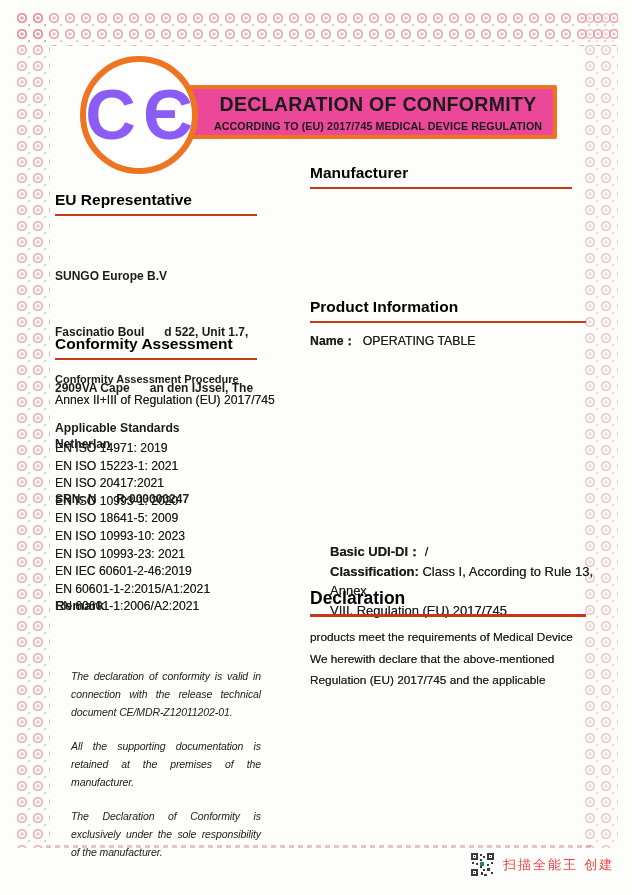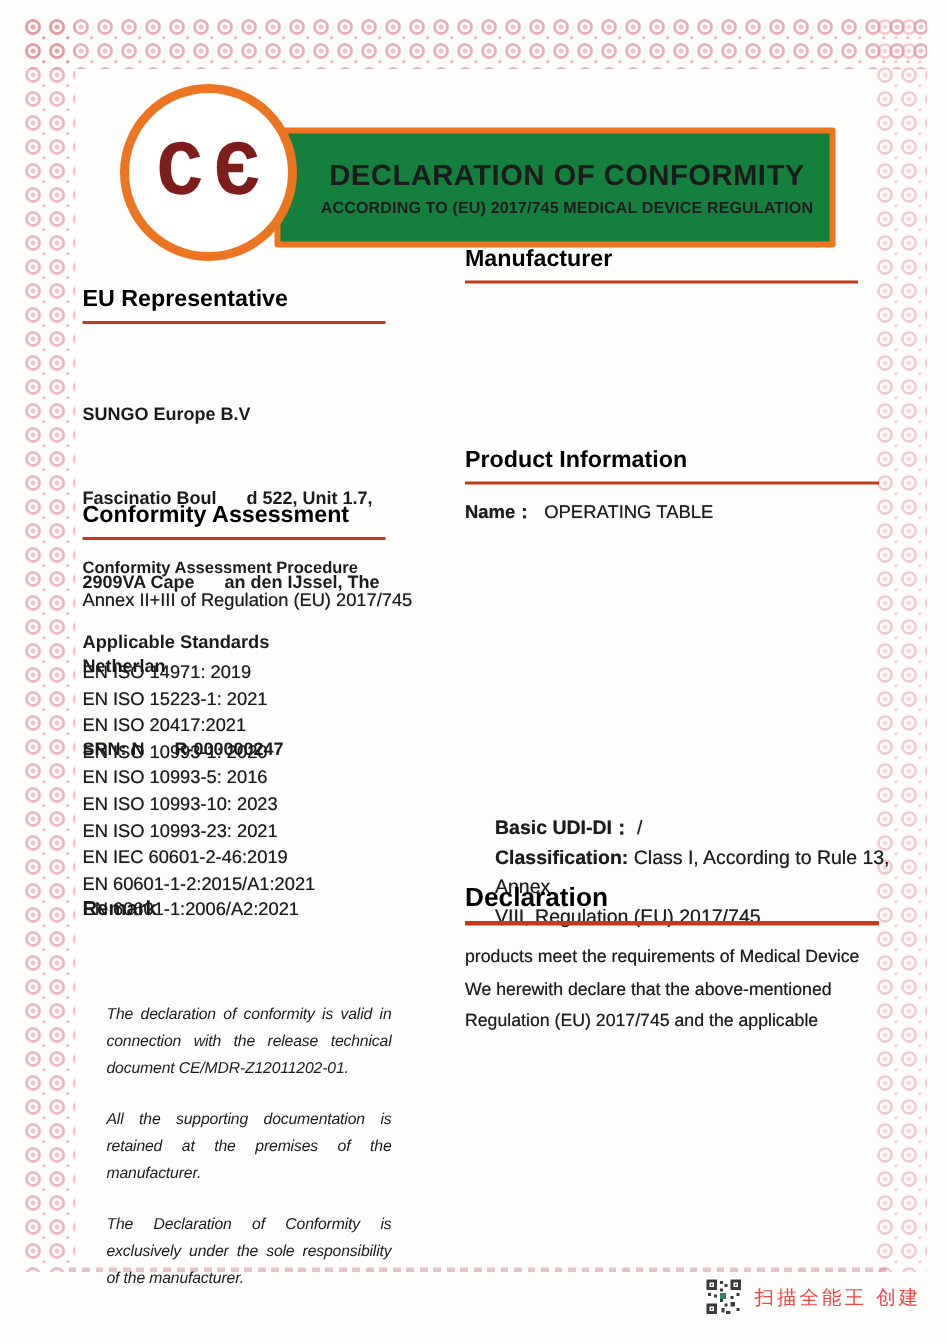--- a/index.html
+++ b/index.html
@@ -24,26 +24,26 @@
     position:absolute;left:46px;top:845px;width:545px;height:3px;opacity:.65;
     background-image:repeating-linear-gradient(90deg, rgba(190,95,100,.55) 0 5px, rgba(190,95,100,0) 5px 9px);
   }
   
   .ce-emblem{
     position:absolute;left:80px;top:56px;width:118px;height:118px;box-sizing:border-box;
     border:6px solid #ED7420;border-radius:50%;background:#fff;z-index:3;
     display:flex;align-items:center;justify-content:center;
   }
   .ce-emblem span{
-    font-size:52px;font-weight:bold;letter-spacing:7px;padding-left:7px;
-    font-family:Liberation Mono, monospace;color:#7f1d1d;
+    font-size:70px;font-weight:bold;letter-spacing:7px;padding-left:7px;
+    font-family:Liberation Sans, sans-serif;color:#8b5cf6;
   }
   .title-box{
-    position:absolute;left:183px;top:85px;width:374px;height:80px;box-sizing:border-box;
-    border:4px solid #ED7420;border-radius:2px;background:#15803d;z-index:2;
+    position:absolute;left:183px;top:85px;width:374px;height:54px;box-sizing:border-box;
+    border:4px solid #ED7420;border-radius:2px;background:#ec4899;z-index:2;
     display:flex;flex-direction:column;align-items:center;justify-content:center;
     padding-left:16px;
   }
   .doc-title{font-size:19.5px;font-weight:bold;letter-spacing:.3px;white-space:nowrap;}
   .doc-subtitle{font-size:10.7px;font-weight:bold;margin-top:4px;letter-spacing:.1px;white-space:nowrap;}
   
   .sec-h{
     position:absolute;font-size:15.5px;font-weight:bold;
     border-bottom:2.5px solid #C43A16;padding-bottom:5px;color:#000000;
   }
@@ -135,21 +135,21 @@
 
   <div class="sec-h h-conf">Conformity Assessment</div>
   <div class="proc-label">Conformity Assessment Procedure</div>
   <div class="proc-value soft">Annex II+III of Regulation (EU) 2017/745</div>
   <div class="std-label">Applicable Standards</div>
   <div class="std-list soft">
     <div>EN ISO 14971: 2019</div>
     <div>EN ISO 15223-1: 2021</div>
     <div>EN ISO 20417:2021</div>
     <div>EN ISO 10993-1: 2020</div>
-    <div>EN ISO 10993-5: 2016</div>
+    <div>EN ISO 18641-5: 2009</div>
     <div>EN ISO 10993-10: 2023</div>
     <div>EN ISO 10993-23: 2021</div>
     <div>EN IEC 60601-2-46:2019</div>
     <div>EN 60601-1-2:2015/A1:2021</div>
     <div>EN 60601-1:2006/A2:2021</div>
   </div>
 
   <div class="remark-h">Remark</div>
   <div class="remark-body">
     <p>The declaration of conformity is valid in connection with the release technical document CE/MDR-Z12011202-01.</p>

